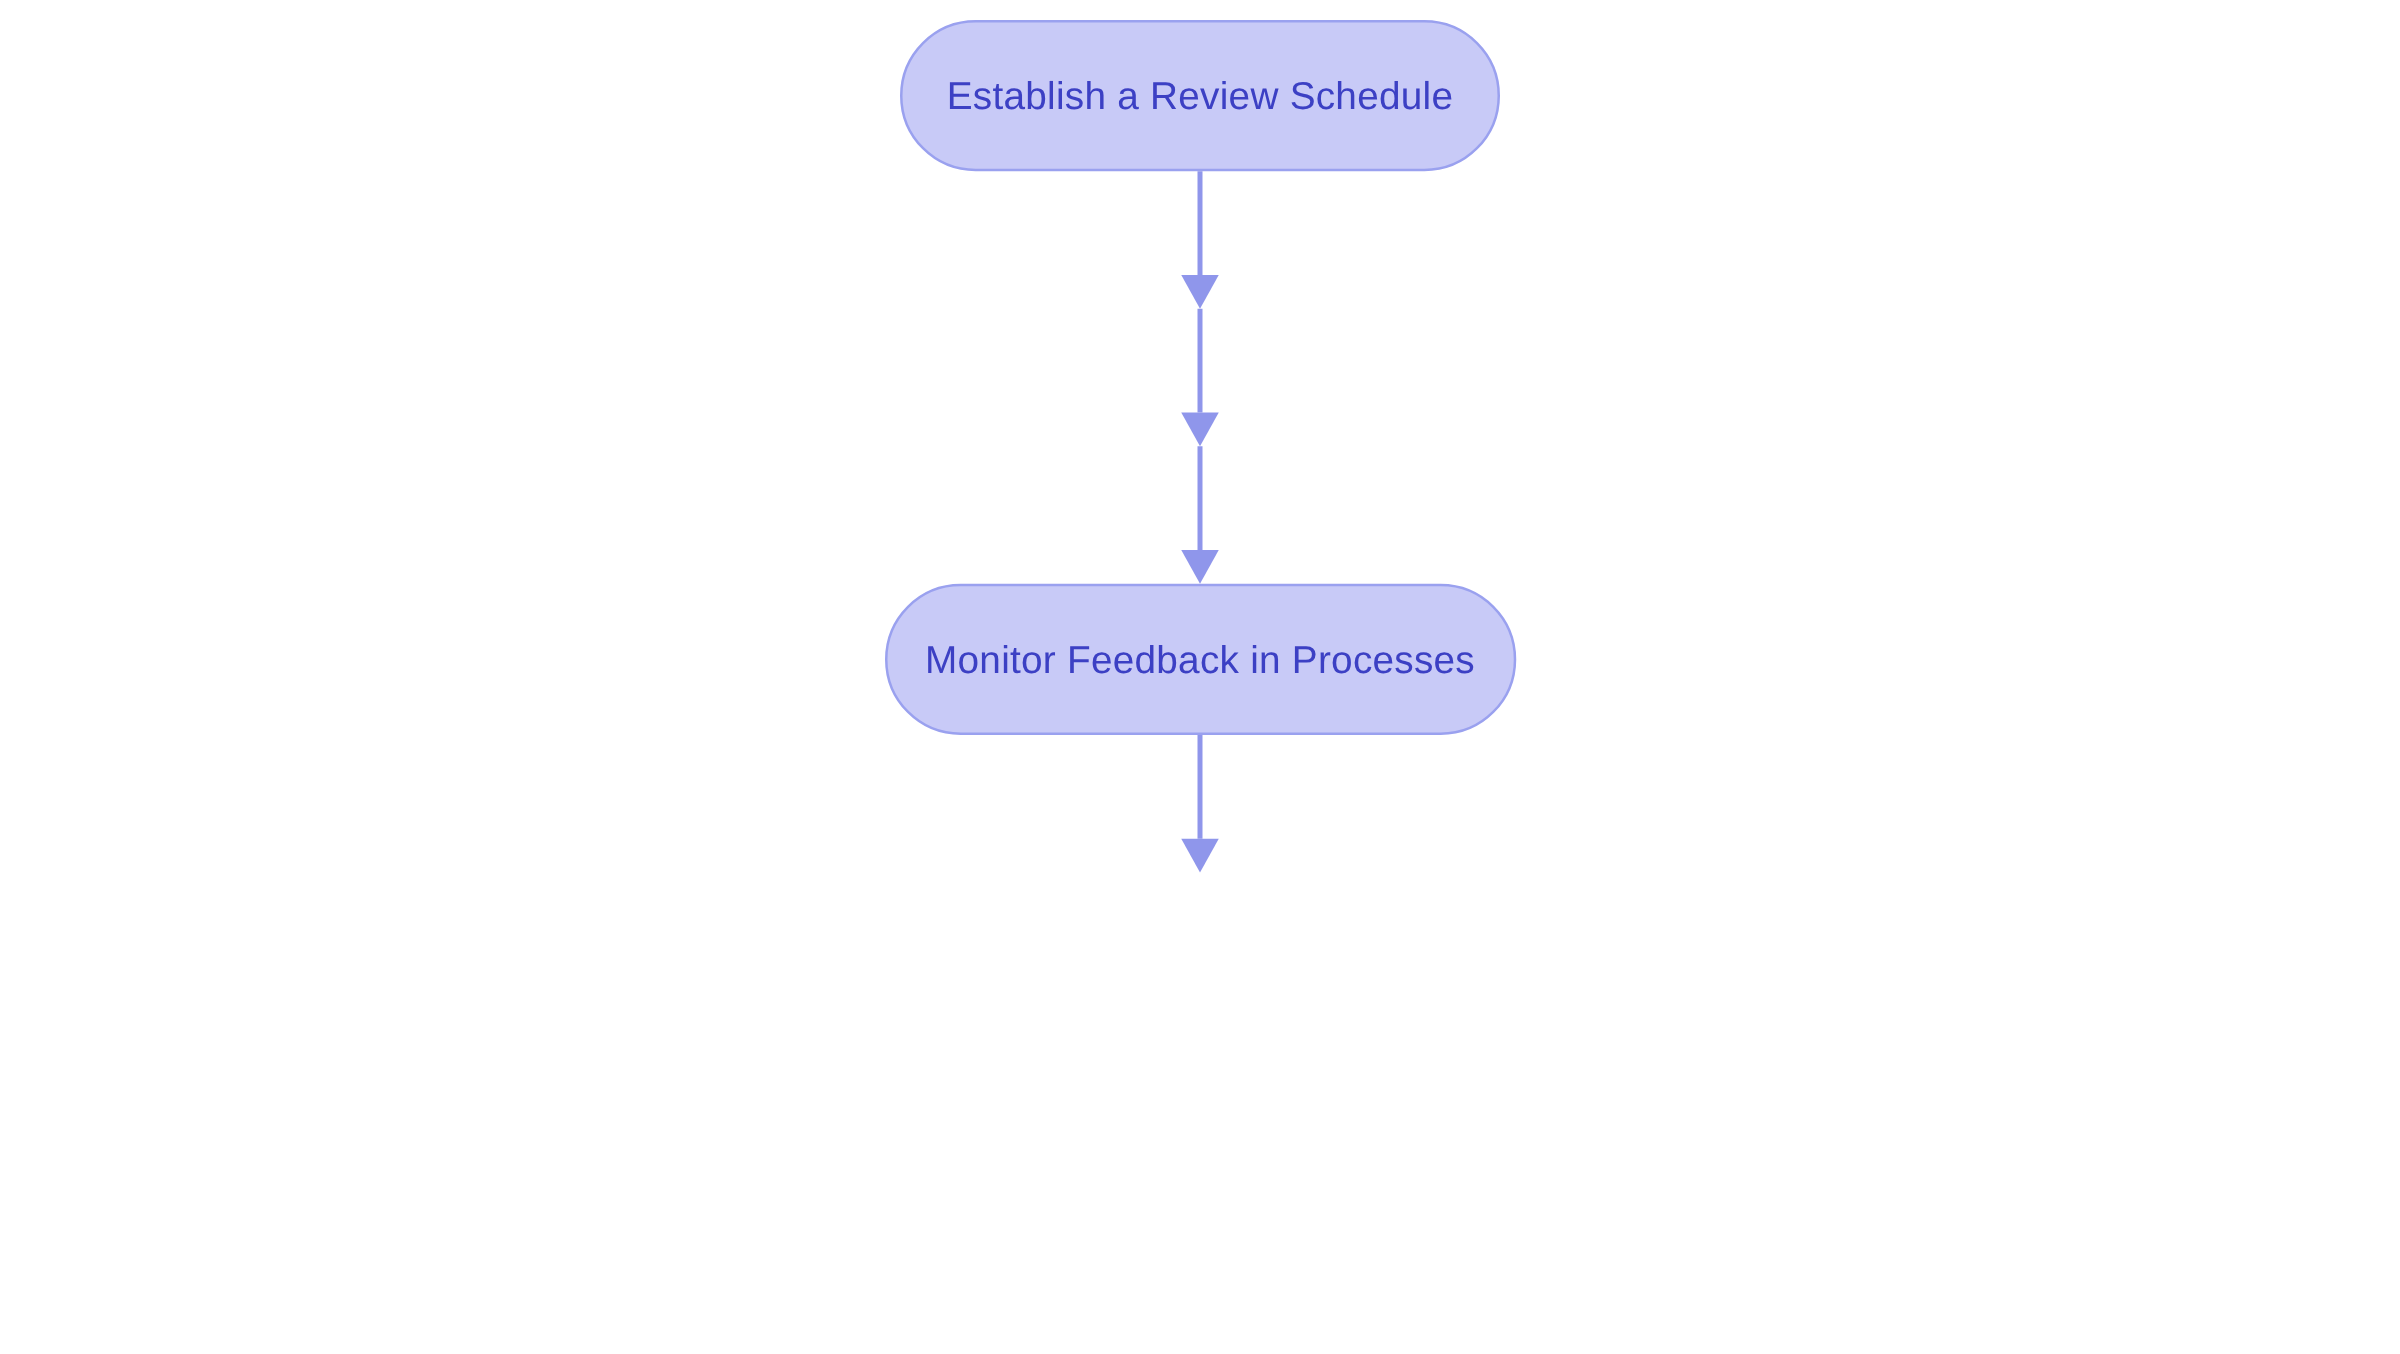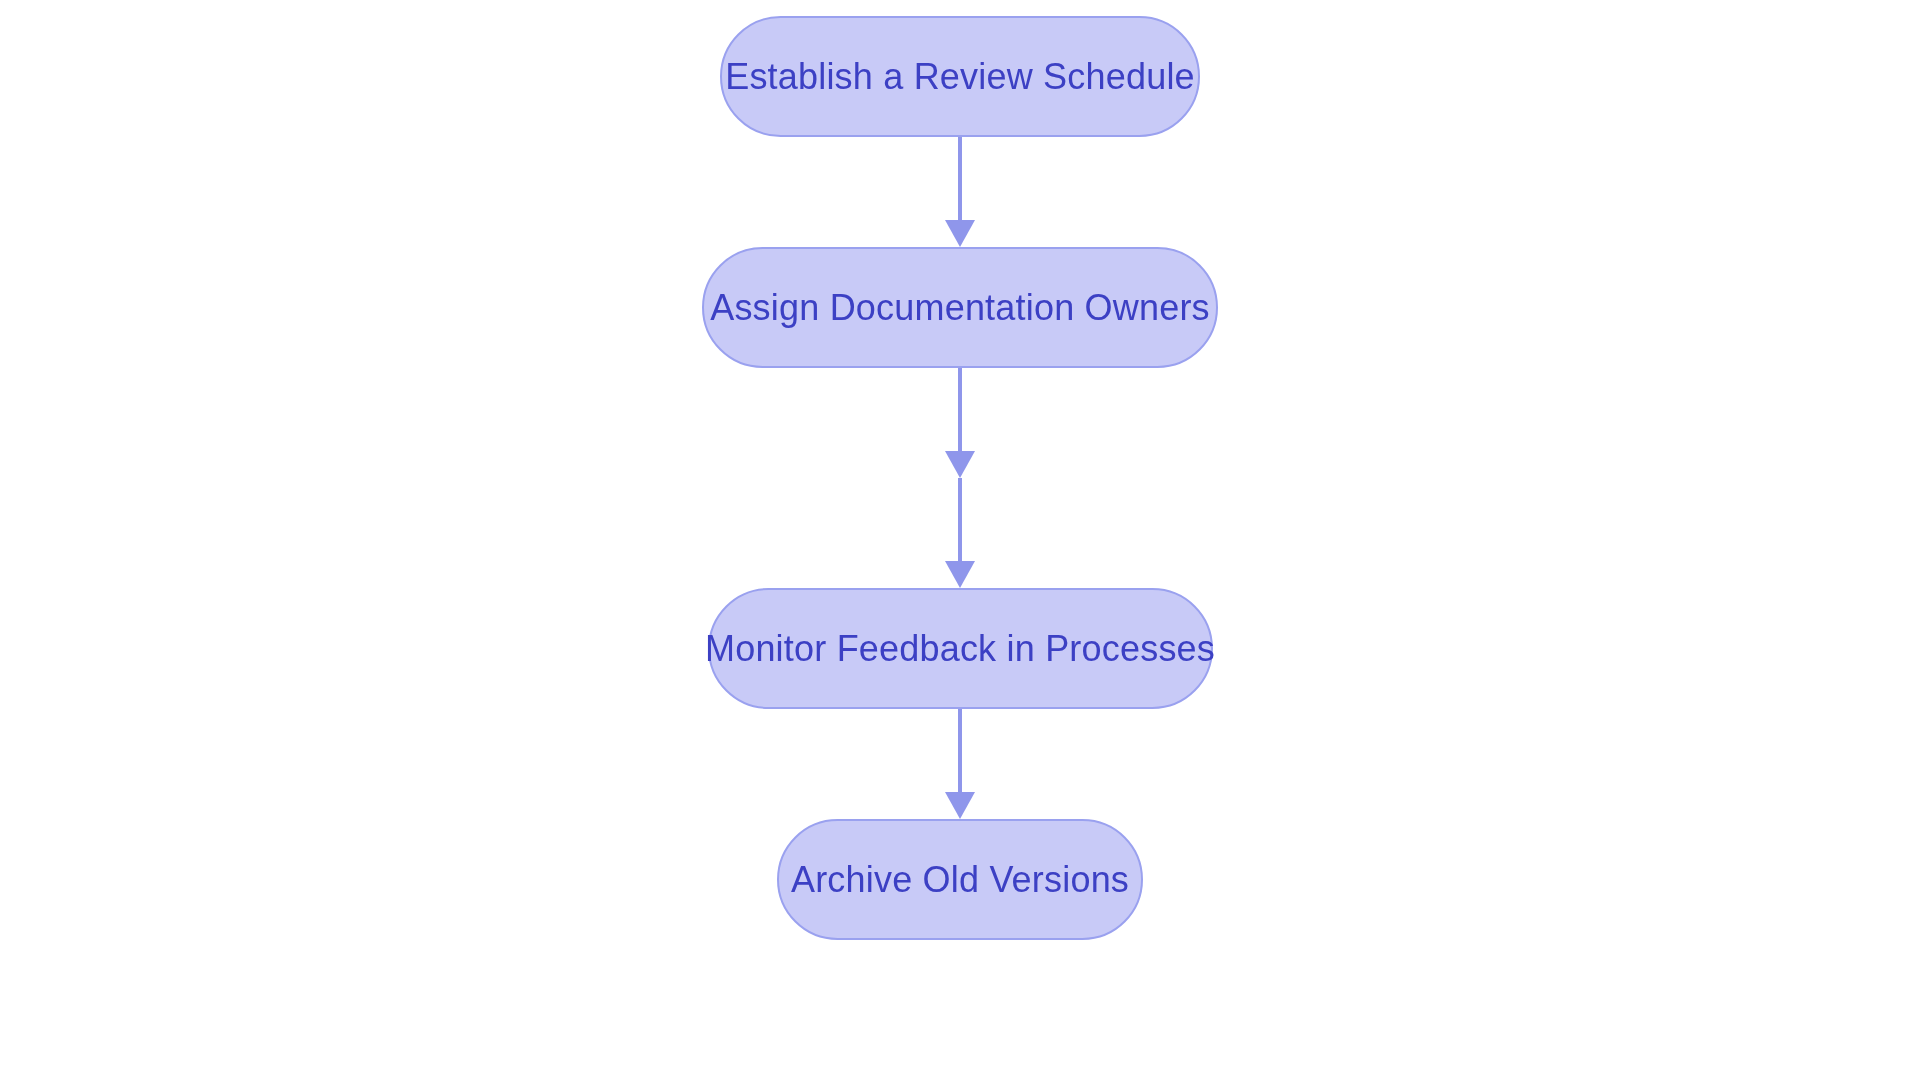--- a/index.html
+++ b/index.html
@@ -25,21 +25,21 @@
     border-radius: 61px;
     background: var(--node-fill, #c8caf7);
     border: 2px solid var(--node-border, #9aa1ef);
     box-sizing: border-box;
     display: flex;
     align-items: center;
     justify-content: center;
     flex: 0 0 auto;
   }
   .flow-node .node-label {
-    font-size: 36px;
+    font-size: 31px;
     letter-spacing: 0.2px;
     color: var(--node-text, #3c40c4);
     white-space: nowrap;
     text-align: right;
   }
   .n1 { width: 480px; }
   .n2 { width: 516px; }
   .n3 { width: 398px; }
   .n4 { width: 505px; }
   .n5 { width: 366px; }
@@ -72,23 +72,20 @@
 
   <div class="flow-node n1">
     <span class="node-label">Establish a Review Schedule</span>
   </div>
 
   <div class="arrow">
     <div class="shaft"></div>
     <div class="head"></div>
   </div>
 
-  <div class="flow-node n2">
-    <span class="node-label">Assign Documentation Owners</span>
-  </div>
 
   <div class="arrow">
     <div class="shaft"></div>
     <div class="head"></div>
   </div>
 
 
   <div class="arrow">
     <div class="shaft"></div>
     <div class="head"></div>
@@ -96,17 +93,14 @@
 
   <div class="flow-node n4">
     <span class="node-label">Monitor Feedback in Processes</span>
   </div>
 
   <div class="arrow">
     <div class="shaft"></div>
     <div class="head"></div>
   </div>
 
-  <div class="flow-node n5">
-    <span class="node-label">Archive Old Versions</span>
-  </div>
 
 </div>
 
 </body></html>

